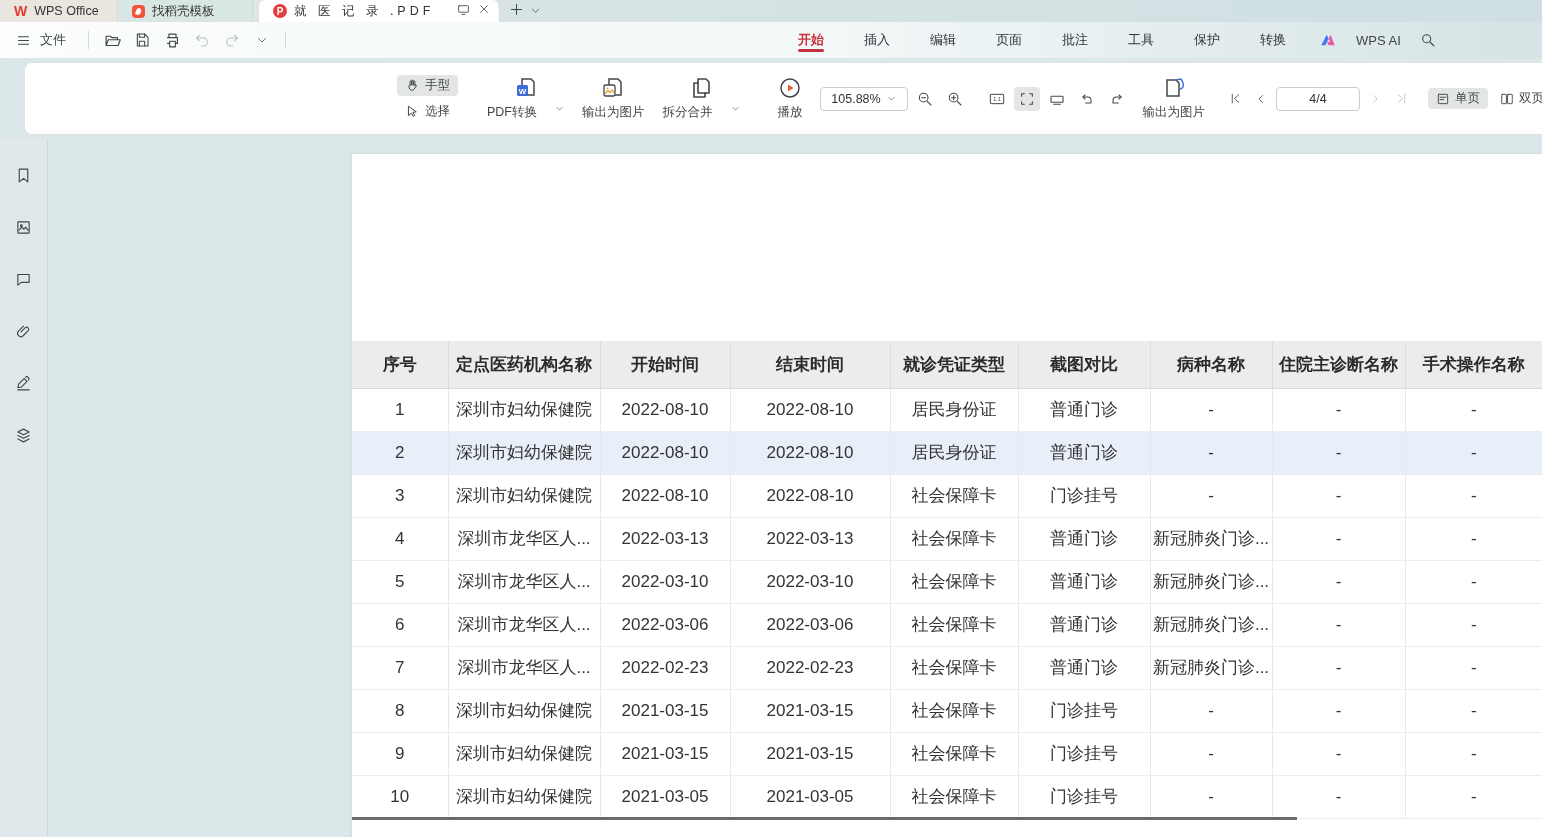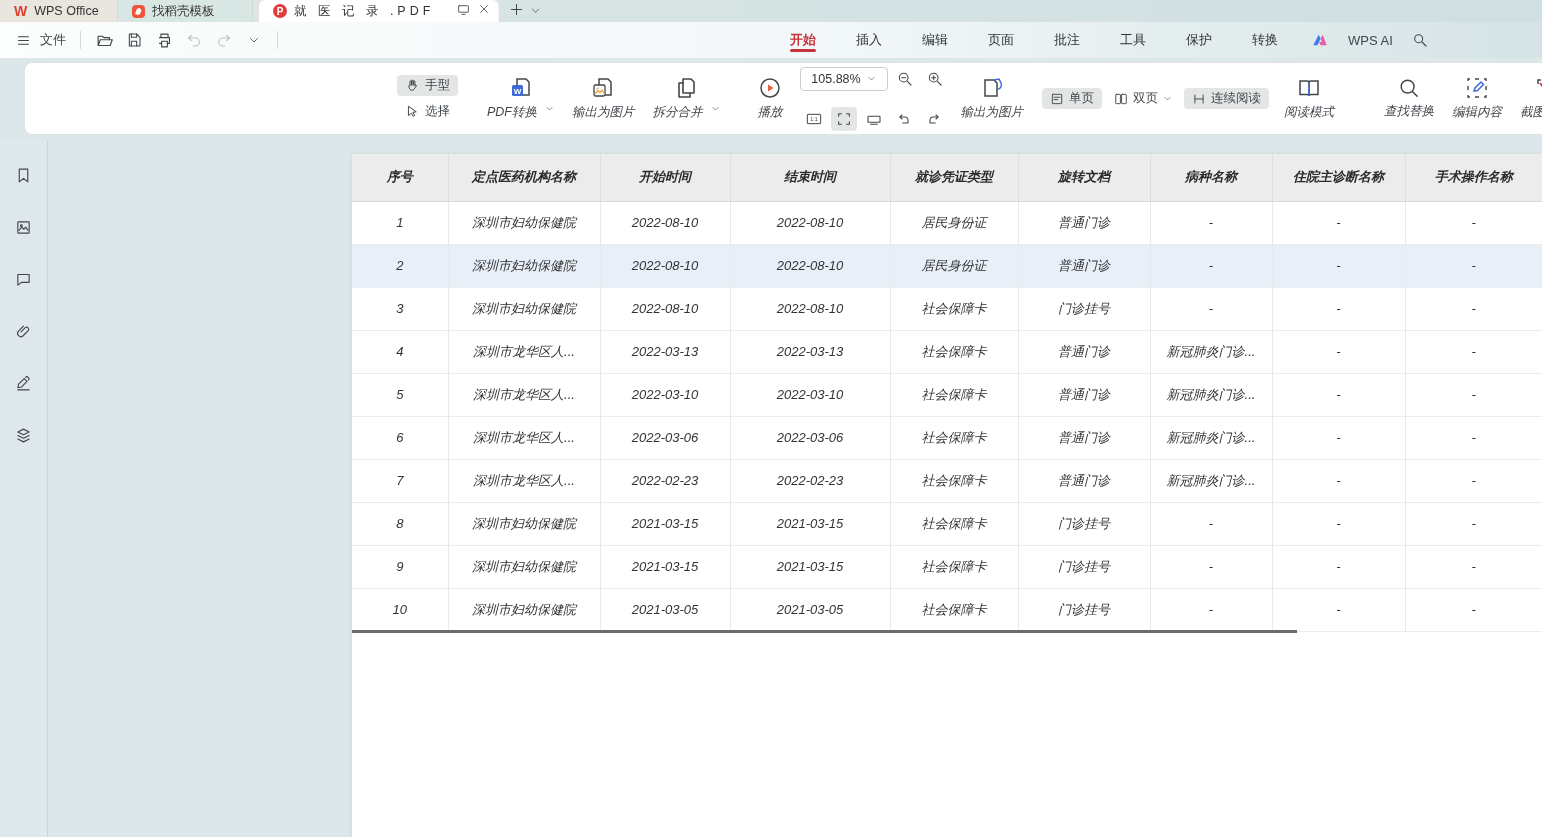--- a/index.html
+++ b/index.html
@@ -45,22 +45,22 @@
   
   .ribbon { position:absolute; left:24px; top:62px; width:1526px; height:73px; background:#fff;
     border:1px solid #dfe3e5; border-radius:8px; display:flex; align-items:center;
     padding-left:372px; font-size:12.5px; }
   .rb-sep { width:1px; height:46px; background:#e3e7e9; margin:0 10px; }
   .stackpair { display:flex; flex-direction:column; gap:5px; }
   .smallbtn { display:flex; align-items:center; gap:5px; padding:2px 8px; border-radius:4px; white-space:nowrap; }
   .smallbtn.on { background:#e4e6e6; }
   .bigbtn { display:flex; flex-direction:column; align-items:center; gap:4px; padding:2px 9px;
     border-radius:4px; white-space:nowrap; }
-  .bigbtn .lbl { display:flex; gap:8px;font-style:italic; }
-  .tworow { display:flex; flex-direction:column; gap:16px;align-items:center; }
+  .bigbtn .lbl { display:flex; gap:18px; }
+  .tworow { display:flex; flex-direction:row; gap:16px; }
   .tworow .row { display:flex; align-items:center; gap:4px; }
   .boxctl { border:1px solid #c8cdd0; border-radius:4px; height:24px; display:flex; align-items:center;
     justify-content:center; gap:6px; font-size:12.5px; color:#333; }
   .zoombox { width:88px; }
   .pagebox { width:84px; }
   .iconbtn { width:26px; height:24px; display:flex; align-items:center; justify-content:center; border-radius:4px; }
   .iconbtn.on { background:#e4e6e6; }
   .navbtn { width:22px; height:24px; display:flex; align-items:center; justify-content:center; }
   svg.ic { stroke:#41464b; fill:none; stroke-width:1.6; stroke-linecap:round; stroke-linejoin:round; }
 
@@ -69,22 +69,22 @@
     border-right:1px solid #ccd7d9; display:flex; flex-direction:column; align-items:center;
     padding-top:20px; gap:22px; }
   .rail .mi { width:30px; height:30px; }
 
   
   .doc-area { position:absolute; left:49px; top:140px; right:0; bottom:0; background:#dce7ea; }
   .page { position:absolute; left:303px; top:14px; width:1190px; height:690px; background:#fff;
     box-shadow:0 0 4px rgba(0,0,0,0.08); }
 
   
-  table.med { border-collapse:collapse; table-layout:fixed; width:1190px; 
-    font-size:13px; color:#333;font-style:italic; }
+  table.med { border-collapse:collapse; table-layout:fixed; width:1190px; margin-top:187px;
+    font-size:17px; color:#333; }
   table.med th { background:#ececec; font-weight:bold; color:#2b2b2b; height:47px;
     border-right:1px solid #dedede; border-bottom:1px solid #d8d8d8; }
   table.med td { height:43px; text-align:center; border-right:1px solid #e9e9e9;
     border-bottom:1px solid #ececec; overflow:hidden; white-space:nowrap; }
   table.med th:last-child, table.med td:last-child { border-right:none; }
   table.med tr.hl td { background:#e8eff8; }
   .table-endline { position:relative; width:945px; height:3px; background:#6b6b6b; margin-top:-2px; }
 </style>
 </head>
 <body>
@@ -131,21 +131,21 @@
     </div>
   </div>
 
   <div class="menubar">
     <div class="file-group">
       <div class="mi">
         <svg class="ic" width="15" height="15" viewBox="0 0 24 24">
             <path d="M4 6h16M4 12h16M4 18h16"></path>
           </svg>
       </div>
-      <span style="margin-right:4px;">文件</span>
+      <span style="margin-right:12px;">文件</span>
       <div class="vsep"></div>
       <div class="mi">
         <svg class="ic" width="17" height="17" viewBox="0 0 24 24">
             <path d="M3 19V6h6l2 2h8v3M3 19l3-8h17l-3 8z"></path>
           </svg>
       </div>
       <div class="mi">
         <svg class="ic" width="16" height="16" viewBox="0 0 24 24">
             <path d="M5 3h11l5 5v13H5z"></path>
             <path d="M8 3v5h8V3M8 21v-7h8v7"></path>
@@ -331,20 +331,45 @@
         <path d="M5 4h9l3 3v13H5z" fill="none" stroke="#41464b" stroke-width="1.5"></path>
         <path d="M14 4l5-1 2 4" fill="none" stroke="#3f6bd8" stroke-width="1.5"></path>
         <path d="M21 7c1.5 3-1 6-3 6" fill="none" stroke="#3f6bd8" stroke-width="1.5"></path>
       </svg>
       <span class="lbl">
           <span>输出为图片</span>
         </span>
     </div>
 
     <div class="tworow" style="margin-left:10px;">
+      <div class="row">
+        <div class="navbtn">
+          <svg class="ic" width="13" height="13" viewBox="0 0 24 24">
+              <path d="M6 4v16M18 5l-8 7 8 7"></path>
+            </svg>
+        </div>
+        <div class="navbtn">
+          <svg class="ic" width="12" height="12" viewBox="0 0 24 24">
+              <path d="M15 5l-7 7 7 7"></path>
+            </svg>
+        </div>
+        <div class="boxctl pagebox">
+          <span>4/4</span>
+        </div>
+        <div class="navbtn">
+          <svg class="ic" width="12" height="12" viewBox="0 0 24 24" style="stroke:#b8bec2">
+              <path d="M9 5l7 7-7 7"></path>
+            </svg>
+        </div>
+        <div class="navbtn">
+          <svg class="ic" width="13" height="13" viewBox="0 0 24 24" style="stroke:#b8bec2">
+              <path d="M18 4v16M6 5l8 7-8 7"></path>
+            </svg>
+        </div>
+      </div>
       <div class="row">
         <div class="smallbtn on">
           <svg class="ic" width="14" height="14" viewBox="0 0 24 24">
             <rect x="4" y="4" width="16" height="16" rx="1"></rect>
               <path d="M7 9h10M7 13h6"></path>
           </svg>
           <span>单页</span>
         </div>
         <div class="smallbtn">
           <svg class="ic" width="14" height="14" viewBox="0 0 24 24">
@@ -465,21 +490,21 @@
             <col style="width: 133px;">
             <col style="width: 137px;">
           </colgroup>
         <thead>
           <tr>
             <th>序号</th>
             <th>定点医药机构名称</th>
             <th>开始时间</th>
             <th>结束时间</th>
             <th>就诊凭证类型</th>
-            <th>旋转文档</th>
+            <th>截图对比</th>
             <th>病种名称</th>
             <th>住院主诊断名称</th>
             <th>手术操作名称</th>
           </tr>
         </thead>
         <tbody>
             <tr>
               <td>1</td>
               <td>深圳市妇幼保健院</td>
               <td>2022-08-10</td>

